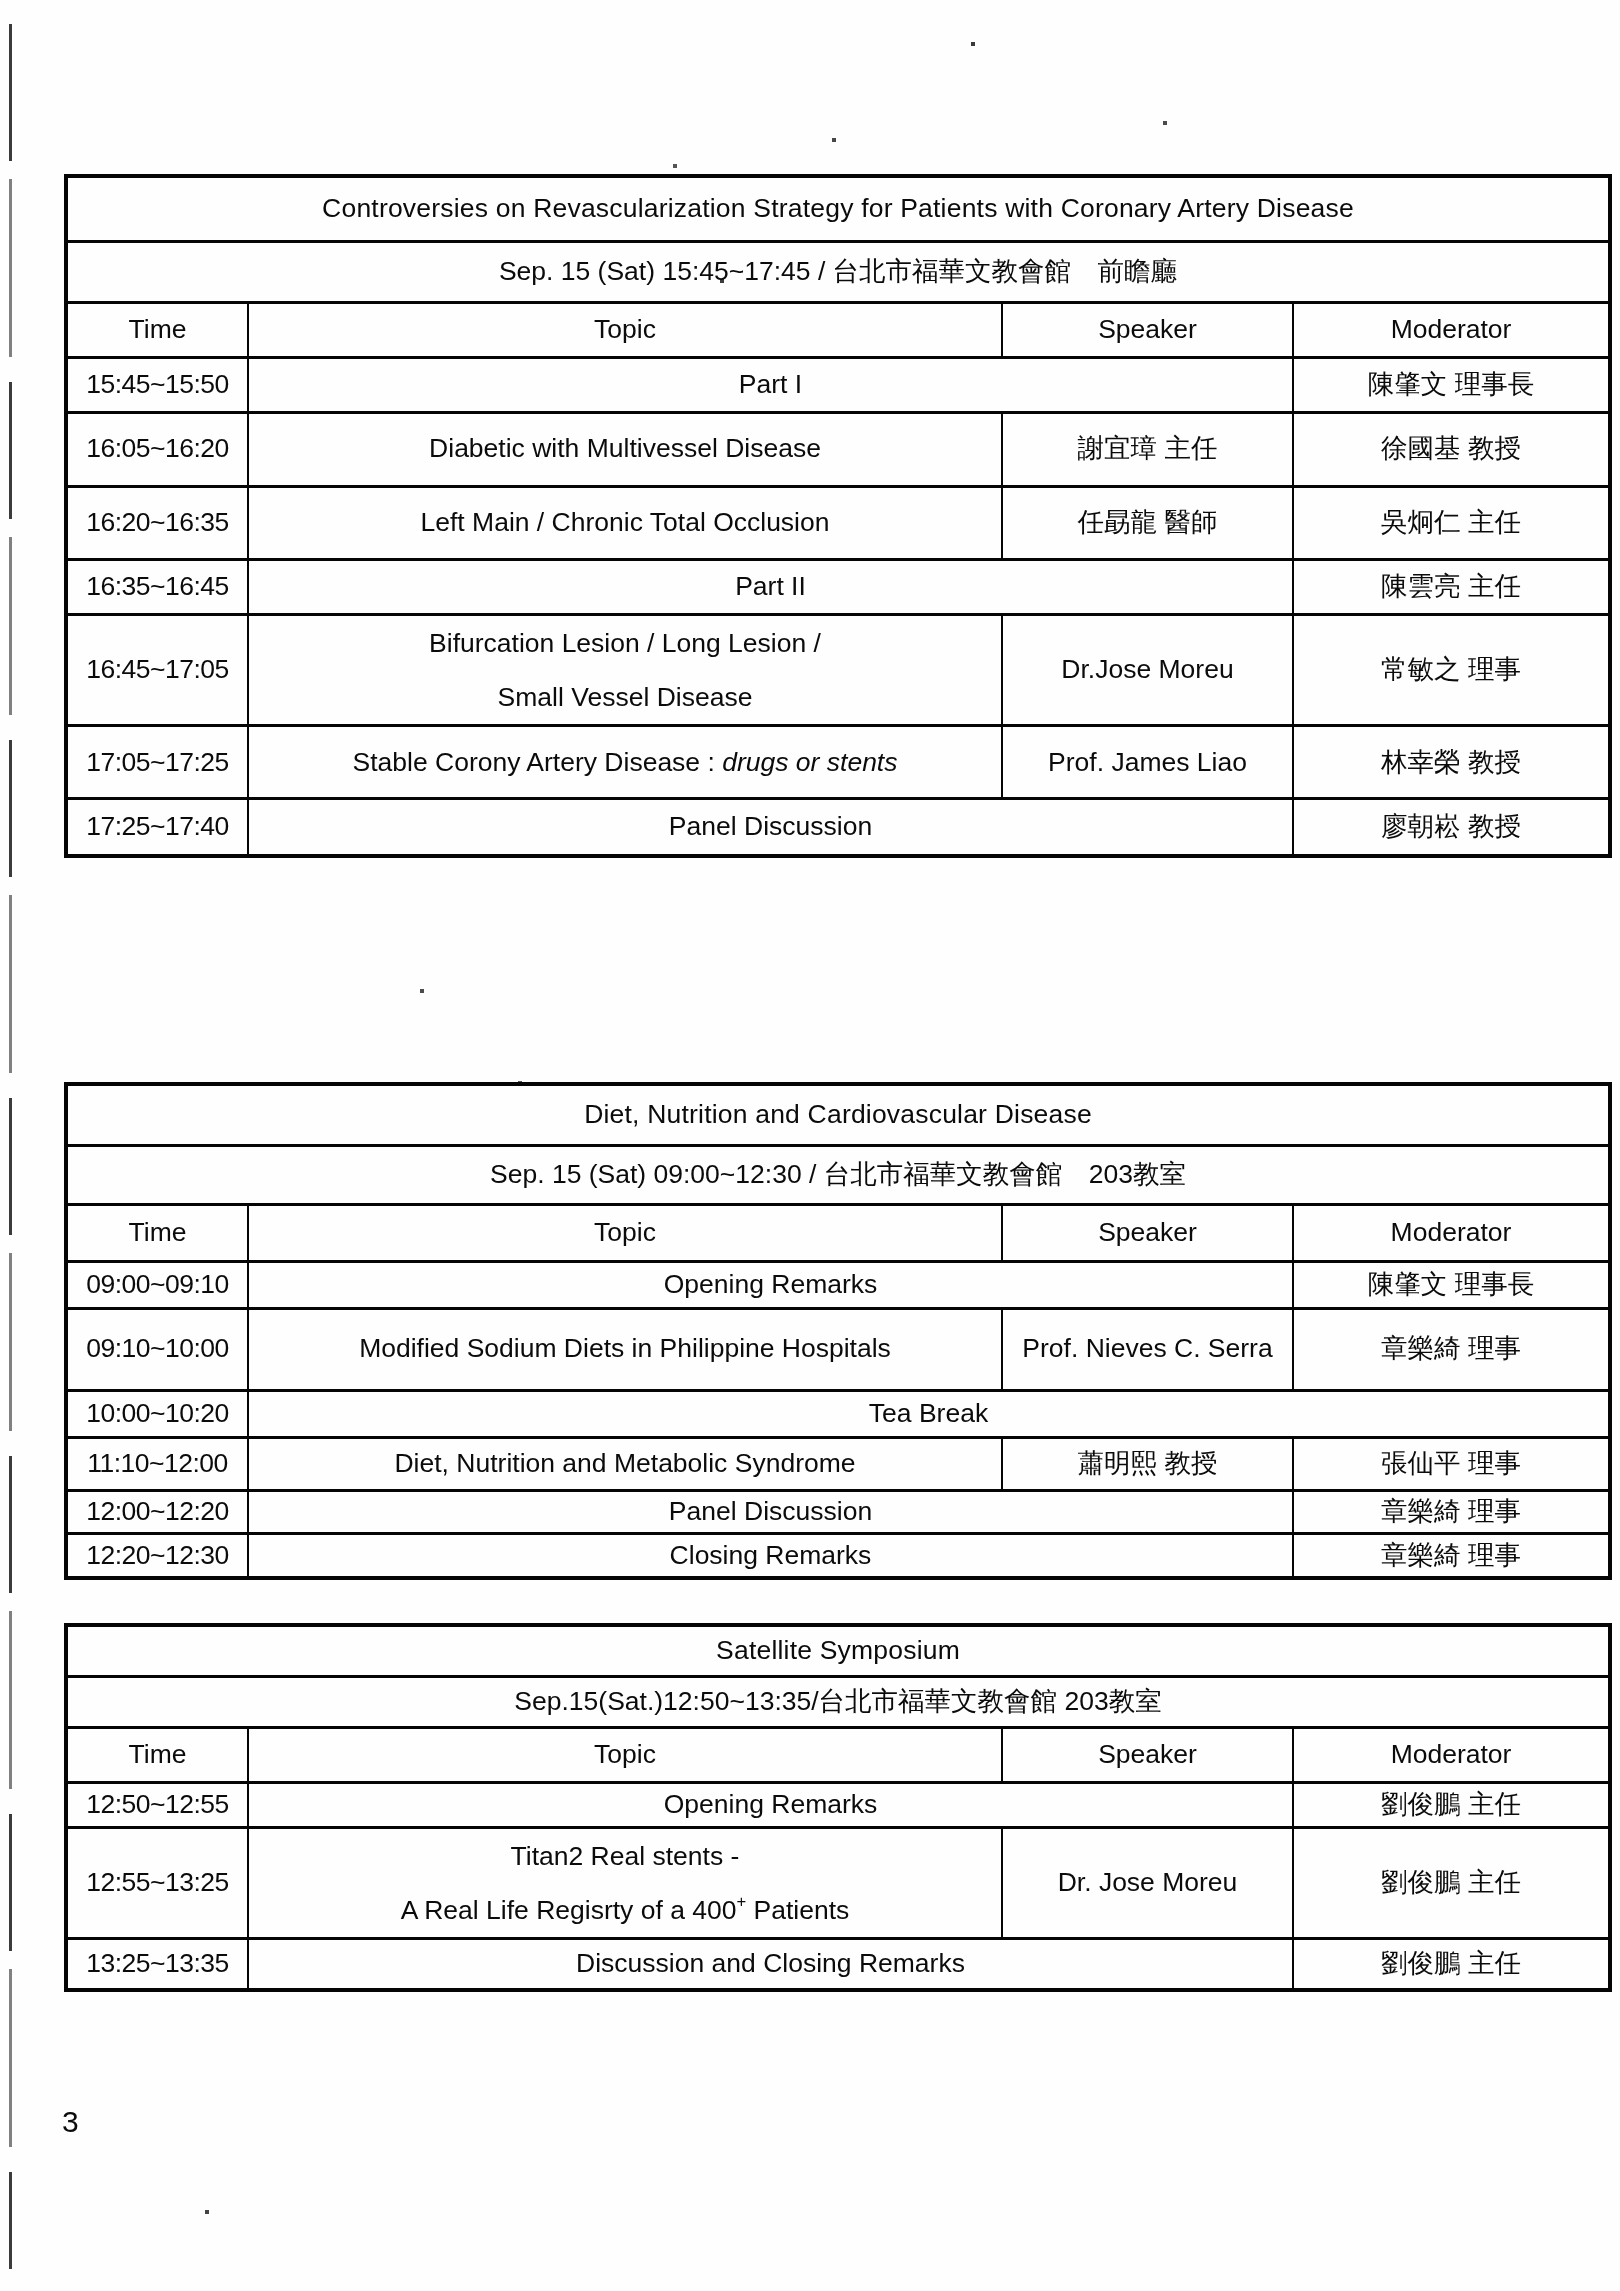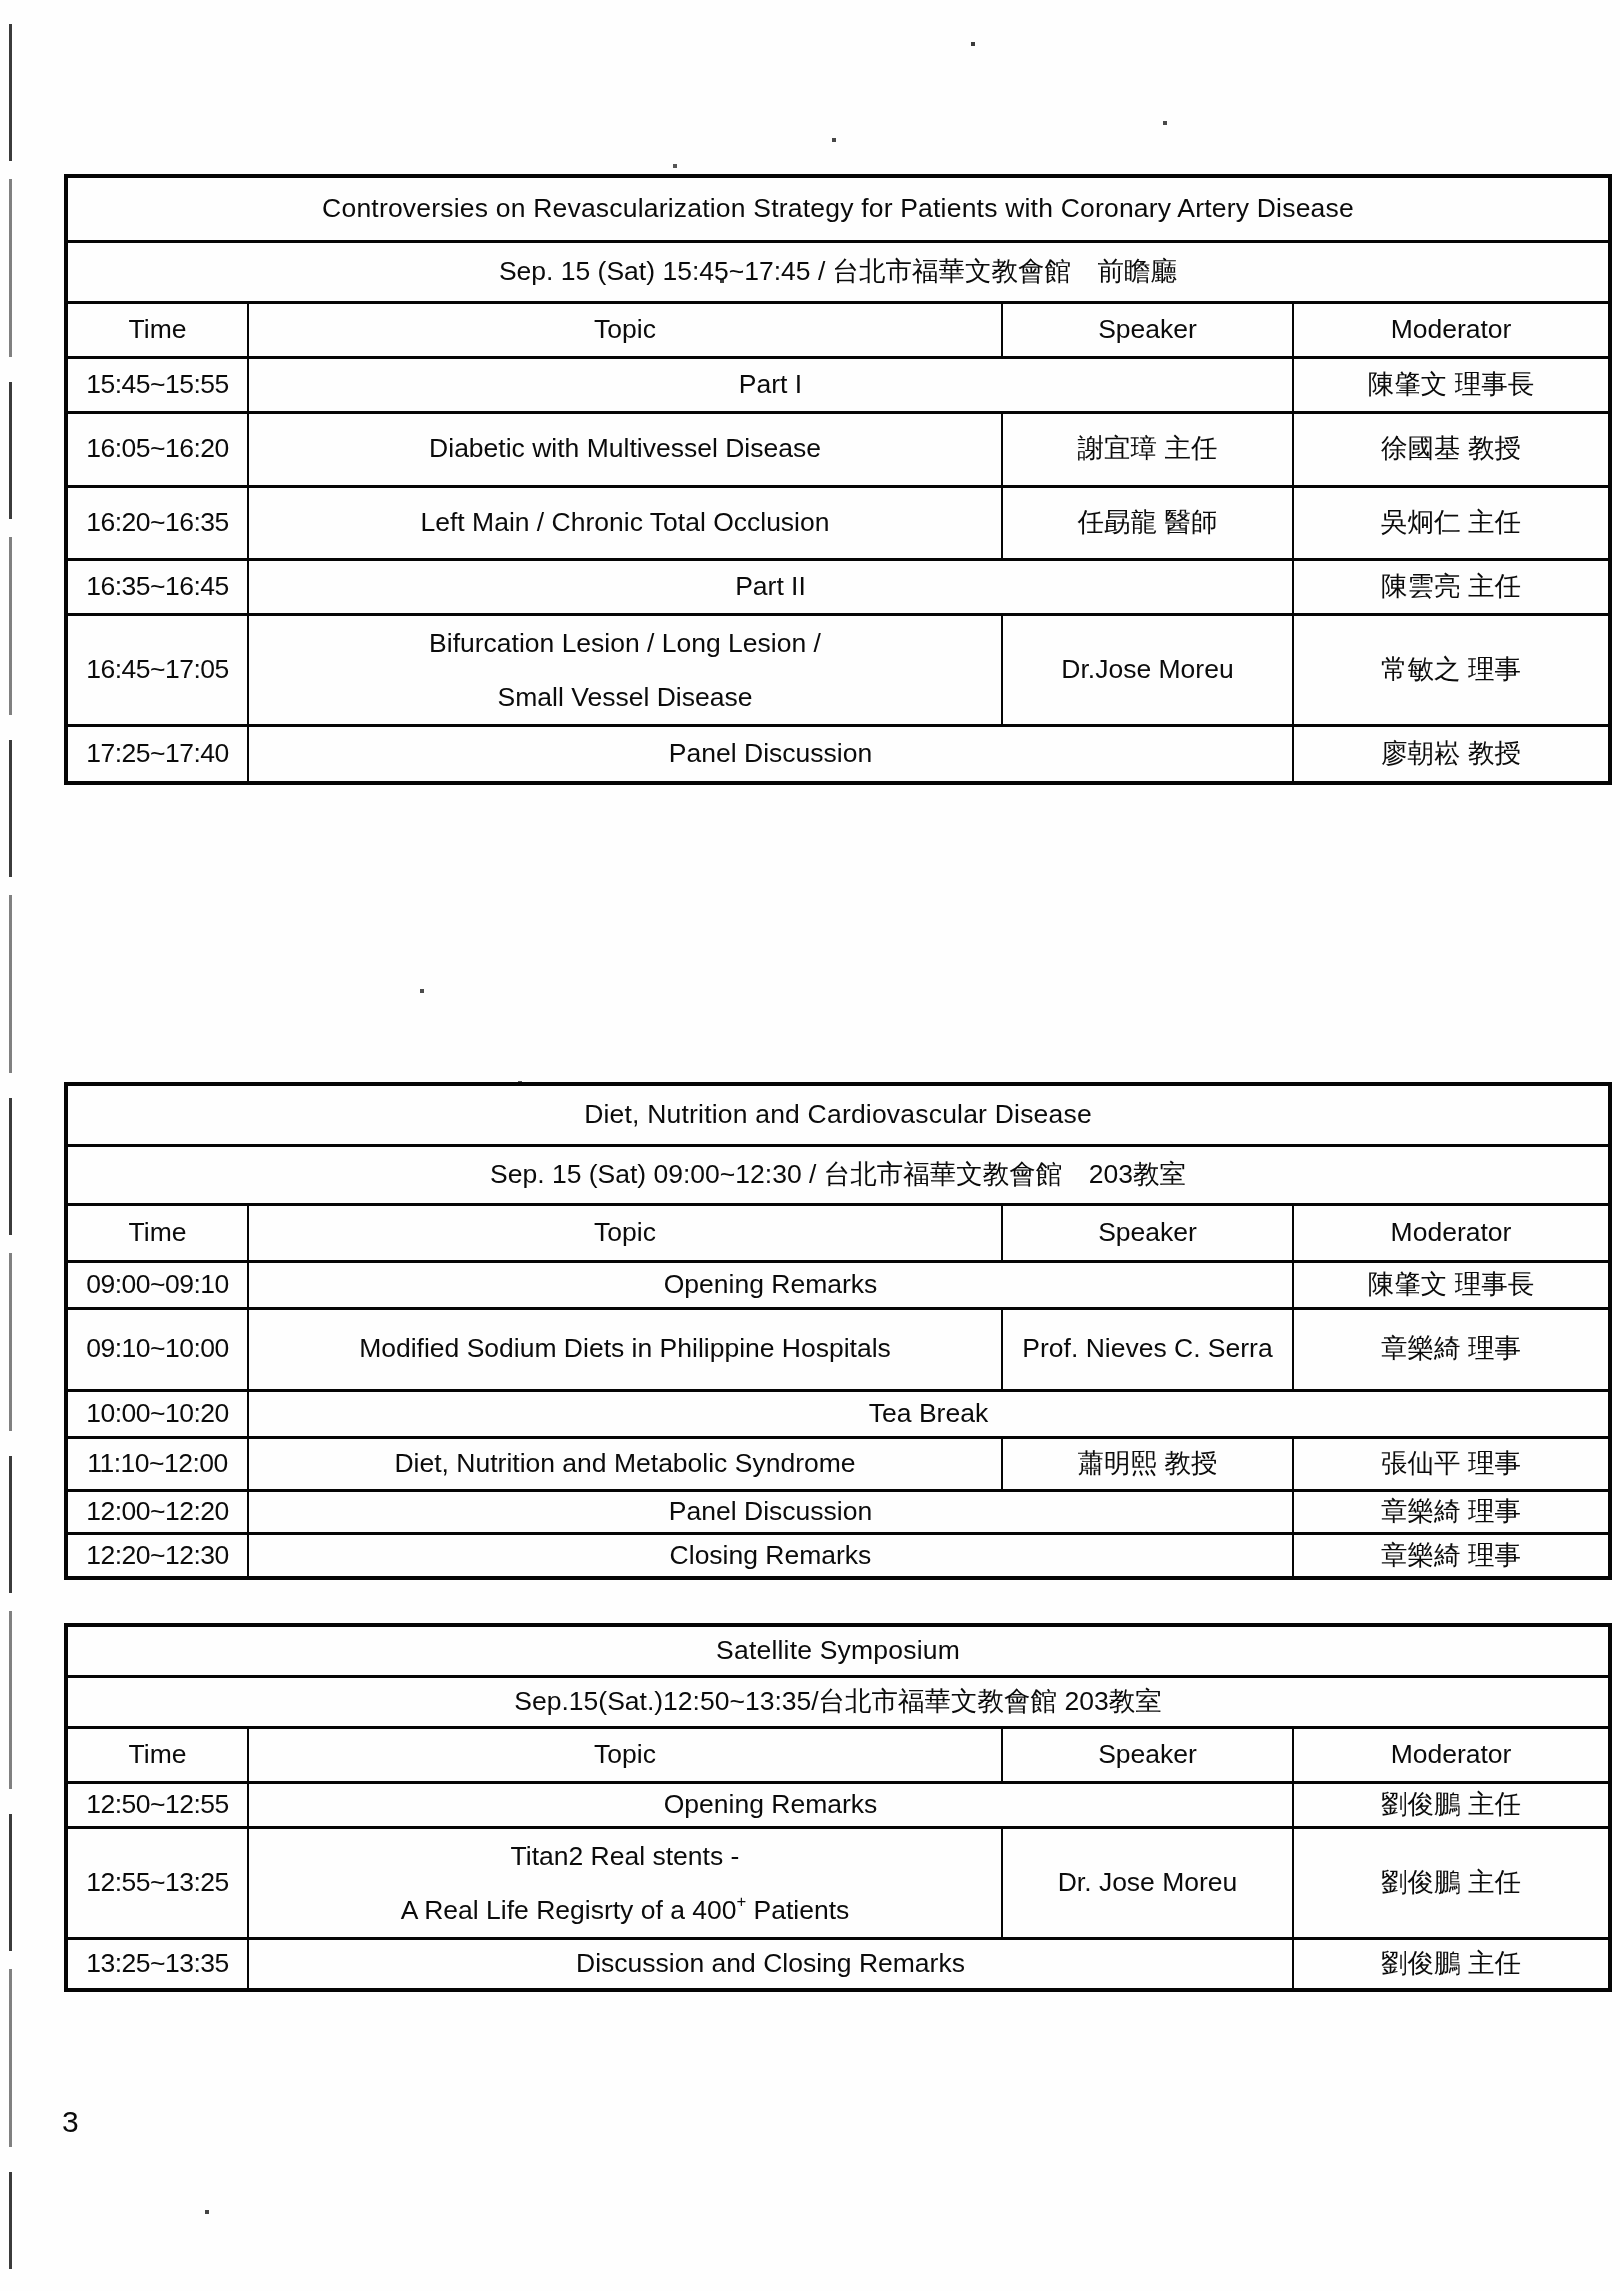--- a/index.html
+++ b/index.html
@@ -71,21 +71,21 @@
   <tr style="height:61px">
     <td colspan="4" class="subtitle-cell">Sep. 15 (Sat) 15:45~17:45 / 台北市福華文教會館　前瞻廳</td>
   </tr>
   <tr style="height:55px">
     <th class="colhead">Time</th>
     <th class="colhead">Topic</th>
     <th class="colhead">Speaker</th>
     <th class="colhead">Moderator</th>
   </tr>
   <tr style="height:55px">
-    <td class="time-cell">15:45~15:55</td>
+    <td class="time-cell">15:45~15:50</td>
     <td colspan="2">Part I</td>
     <td>陳肇文 理事長</td>
   </tr>
   <tr style="height:74px">
     <td class="time-cell">16:05~16:20</td>
     <td>Diabetic with Multivessel Disease</td>
     <td>謝宜璋 主任</td>
     <td>徐國基 教授</td>
   </tr>
   <tr style="height:73px">
@@ -103,20 +103,26 @@
     <td class="time-cell">16:45~17:05</td>
     <td>
       <div class="two-line">
         <span>Bifurcation Lesion / Long Lesion /</span><br>
         <span>Small Vessel Disease</span>
       </div>
     </td>
     <td>Dr.Jose Moreu</td>
     <td>常敏之 理事</td>
   </tr>
+  <tr style="height:73px">
+    <td class="time-cell">17:05~17:25</td>
+    <td><span>Stable Corony Artery Disease : </span><span class="italic">drugs or stents</span></td>
+    <td>Prof. James Liao</td>
+    <td>林幸榮 教授</td>
+  </tr>
   <tr style="height:57px">
     <td class="time-cell">17:25~17:40</td>
     <td colspan="2">Panel Discussion</td>
     <td>廖朝崧 教授</td>
   </tr>
 </tbody>
   </table>
 
 <table class="sched" style="top:1082px">
   <colgroup>

